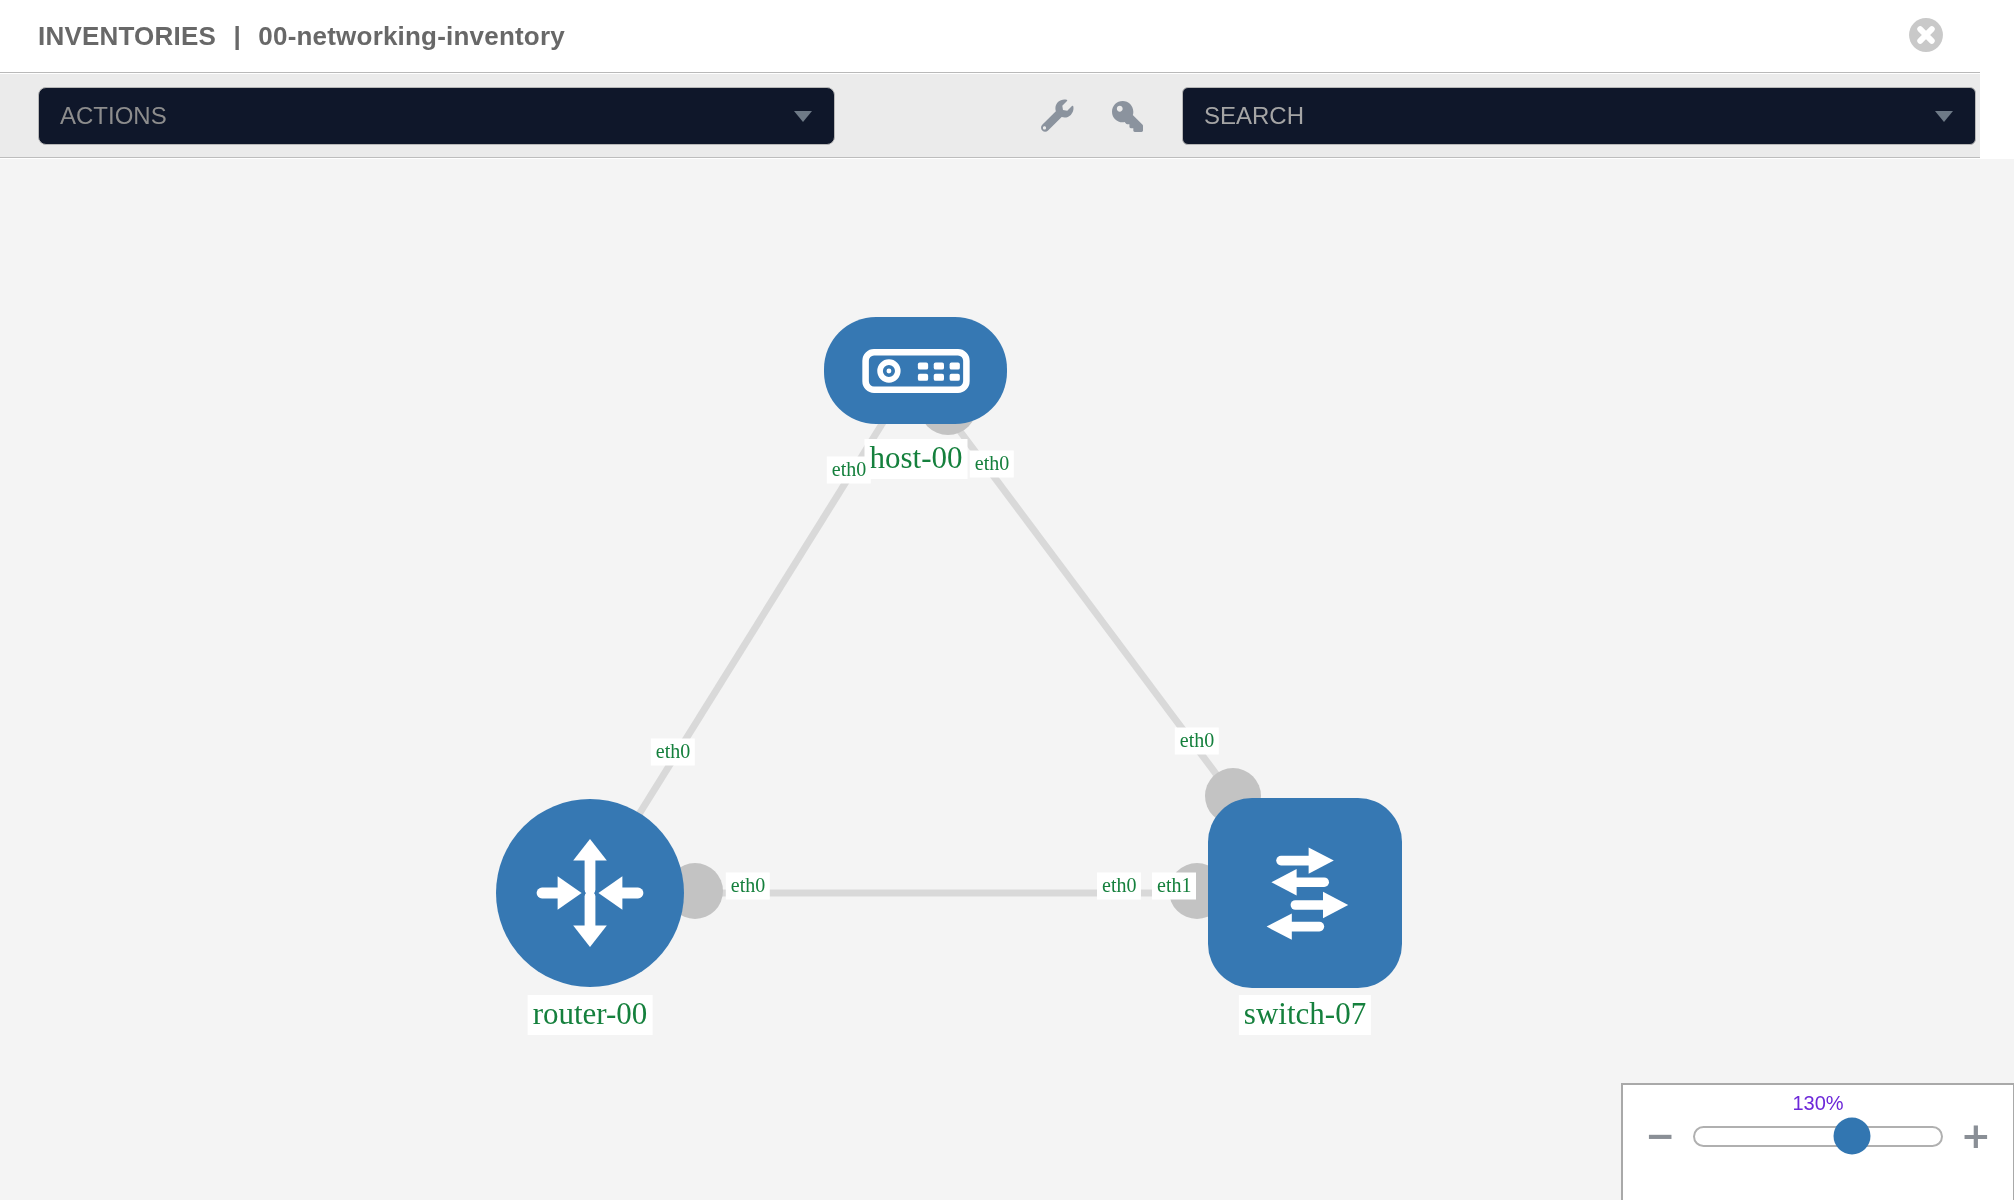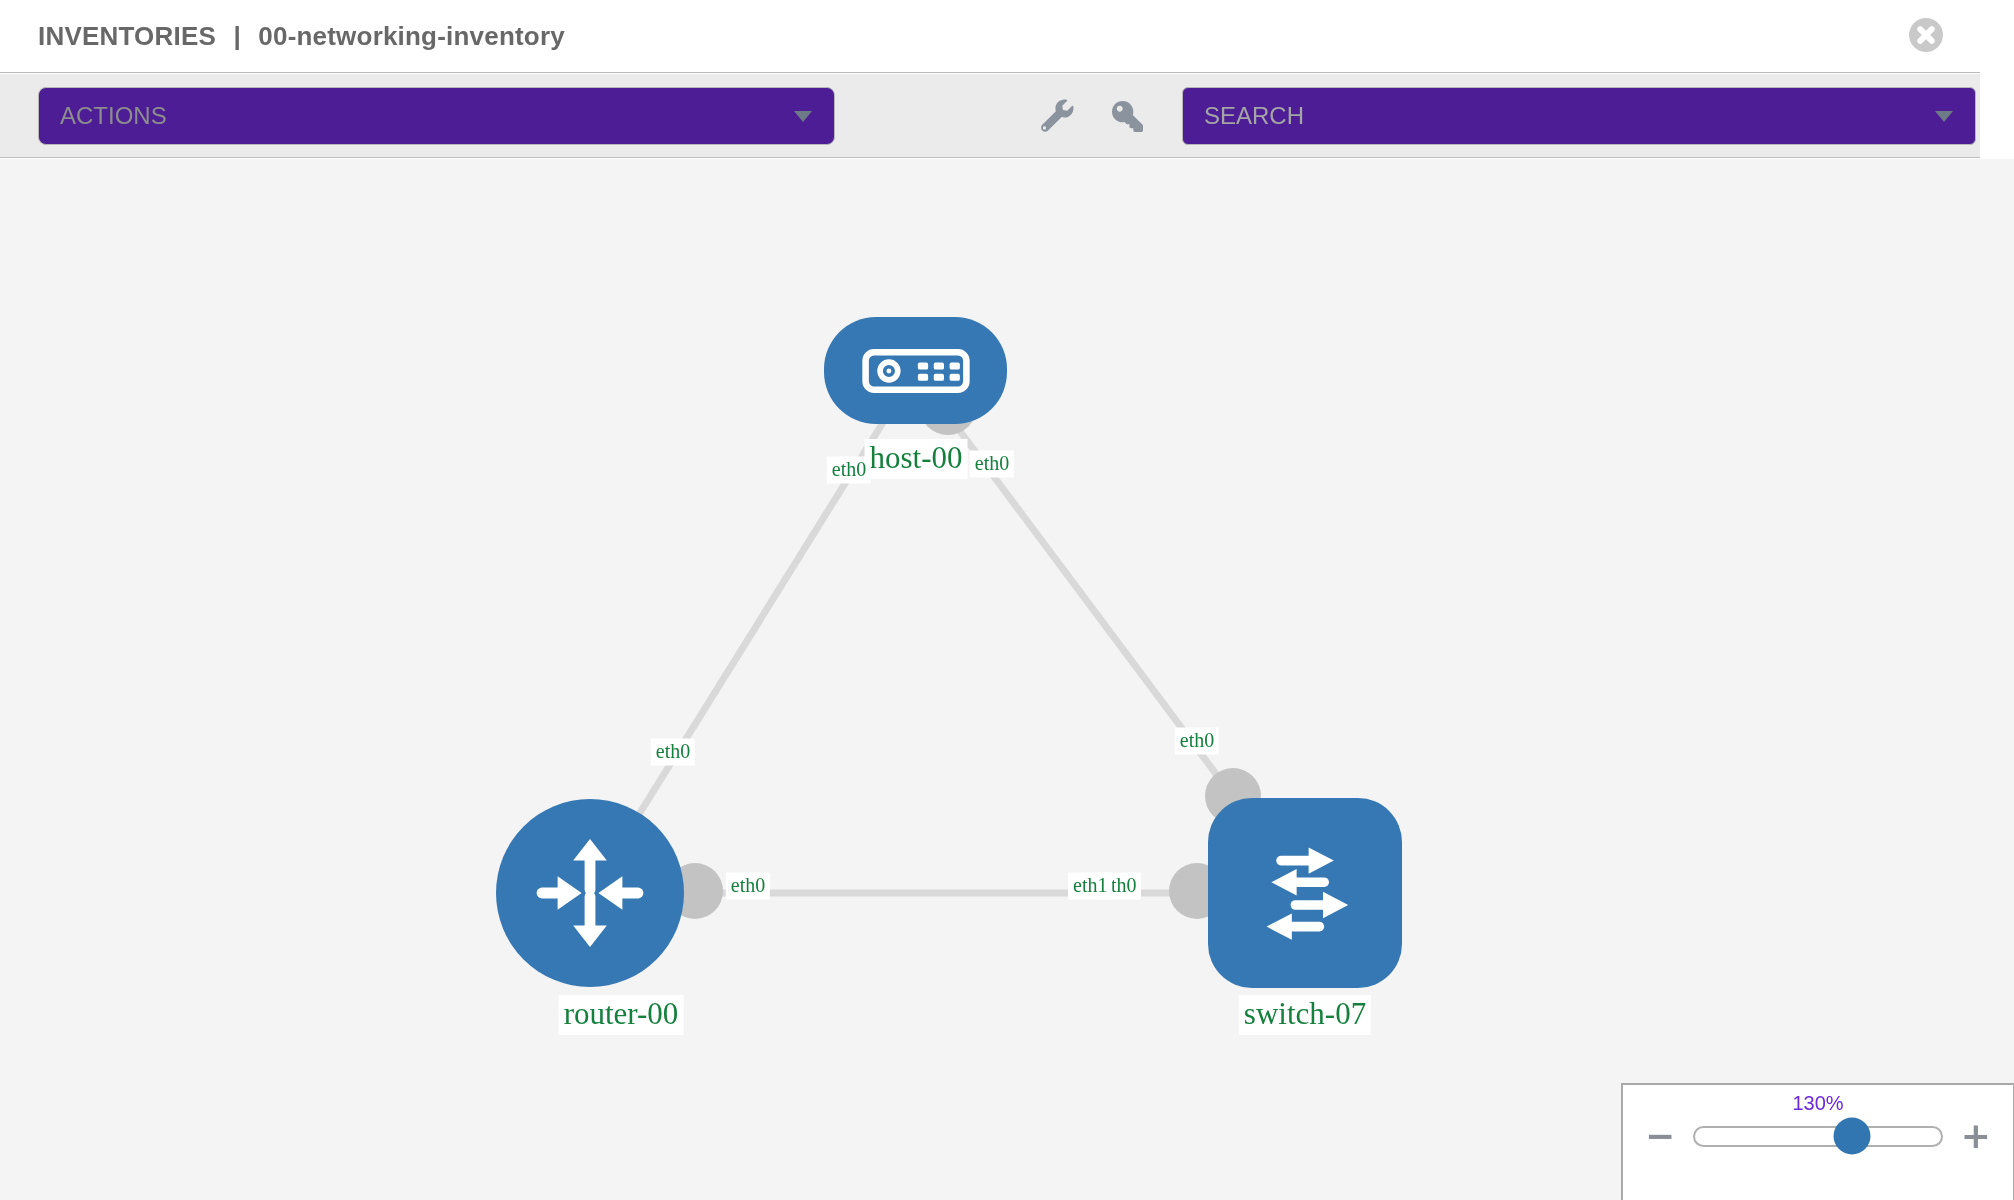--- a/index.html
+++ b/index.html
@@ -12,21 +12,21 @@
             border-bottom:1px solid #b9b9b9; }
   .title { position:absolute; left:38px; top:0; height:72px; line-height:72px;
            font-size:26px; font-weight:700; color:#686868; letter-spacing:.2px; }
   .title .sep { margin:0 10px; }
   .close-btn { position:absolute; right:36px; top:17px; width:36px; height:36px; border:none;
                background:transparent; cursor:pointer; padding:0; }
 
   
   .toolbar { position:absolute; left:0; top:74px; width:100%; height:84px; background:#ebebeb;
              border-bottom:1px solid #bdbdbd; }
-  .select { position:absolute; top:13px; height:58px; background:#4c1d95; border:1px solid #b7b7b7;
+  .select { position:absolute; top:13px; height:58px; background:#0f172a; border:1px solid #b7b7b7;
             border-radius:8px; display:flex; align-items:center; cursor:pointer; }
   .select .ph { font-size:24px; color:#8d8d8d; padding-left:21px; flex:1; }
   .select .ph-light { color:#a5a5a5; }
   .select .caret { width:0; height:0; border-left:9px solid transparent; border-right:9px solid transparent;
                    border-top:11px solid #6e7a87; margin-right:22px; }
   .sel-actions { left:38px; width:797px; }
   .sel-search  { left:1182px; width:794px;border-radius:6px; }
   .tools { position:absolute; left:1040px; top:13px; height:58px; display:flex; align-items:center; gap:38px; }
   .tool-btn { border:none; background:transparent; cursor:pointer; padding:0; line-height:0; }
 
@@ -41,29 +41,29 @@
   .node-router { left:496px; top:640px; width:188px; height:188px; border-radius:50%; }
   .node-switch { left:1208px; top:639px; width:194px; height:190px; border-radius:44px; }
 
   .chip { position:absolute; background:#fff; color:#15803d; white-space:nowrap;
           padding:1px 5px 3px 5px; transform:translate(-50%,-50%);font-family:Liberation Serif, serif; }
   .chip-node { font-size:31px; }
   .chip-iface { font-size:20px; }
   .chip-abs { transform:translate(0,-50%); }   
 
   .lbl-host     { left:916px; top:300px; }
-  .lbl-router   { left:621px; top:856px; }
+  .lbl-router   { left:590px; top:856px; }
   .lbl-switch   { left:1305px; top:856px; }
   .if-host-l    { left:849px;  top:311px; }
   .if-host-r    { left:992px;  top:305px; }
   .if-router-t  { left:673px;  top:593px; }
   .if-switch-t  { left:1197px; top:582px; }
   .if-router-r  { left:748px;  top:727px; }
   .if-sw-back   { left:1097px; top:727px; z-index:2; }
-  .if-sw-front  { left:1068px; top:727px; z-index:3; }
+  .if-sw-front  { left:1152px; top:727px; z-index:3; }
 
   
   .zoompanel { position:absolute; left:1621px; top:1083px; width:394px; height:119px;
                background:#fff; border:2px solid #a9a9a9; z-index:5; }
   .zoomval { text-align:center; margin-top:7px; font-size:20px; color:#6d28d9; }
   .zoomrow { display:flex; align-items:center; margin-top:6px; padding:0 20px; }
   .zbtn { border:none; background:transparent; color:#8a8f96; font-size:36px; font-weight:700;
           line-height:30px; cursor:pointer; padding:0 2px; font-family:"DejaVu Sans", sans-serif; }
   .ztrack { position:relative; flex:1; height:21px; border:2px solid #b0b0b0; border-radius:12px;
             background:#fff; margin:0 16px; cursor:pointer; }

